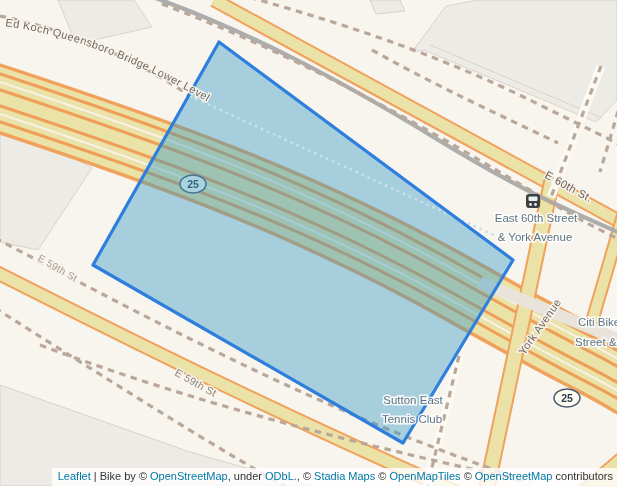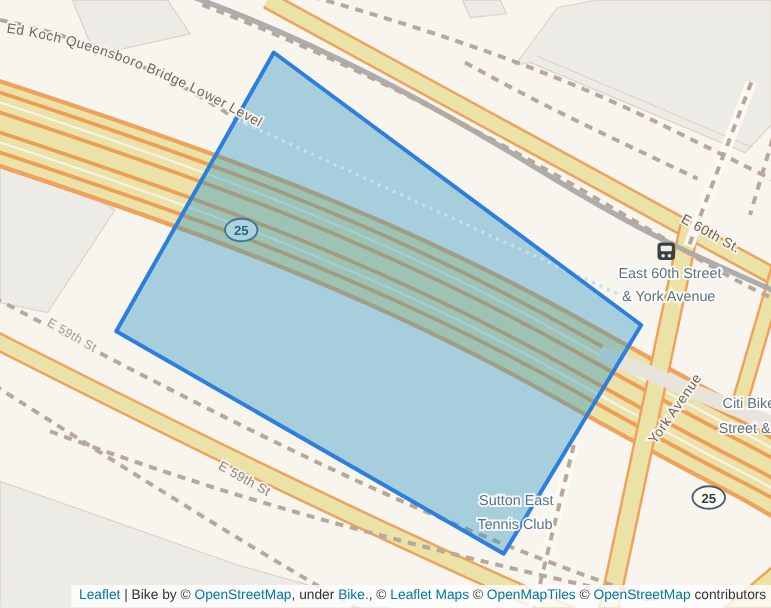--- a/index.html
+++ b/index.html
@@ -142,15 +142,15 @@
 
       <text class="poi-lbl" x="578" y="326" text-anchor="start">Citi Bike</text>
       <text class="poi-lbl" x="575" y="346" text-anchor="start">Street &amp;</text>
 
       <text class="poi-lbl" x="413" y="404" text-anchor="middle">Sutton East</text>
       <text class="poi-lbl" x="412" y="423" text-anchor="middle">Tennis Club</text>
     </g>
   </svg>
 
   <div class="attribution">
-    <a>Leaflet</a><span> | Bike by © </span><a>OpenStreetMap</a><span>, under </span><a>Bike.</a><span>, © </span><a>Leaflet Maps</a><span> © </span><a>OpenMapTiles</a><span> © </span><a>OpenStreetMap</a><span> contributors</span>
+    <a>Leaflet</a><span> | Bike by © </span><a>OpenStreetMap</a><span>, under </span><a>ODbL.</a><span>, © </span><a>Stadia Maps</a><span> © </span><a>OpenMapTiles</a><span> © </span><a>OpenStreetMap</a><span> contributors</span>
   </div>
 </div>
 
 </body></html>

